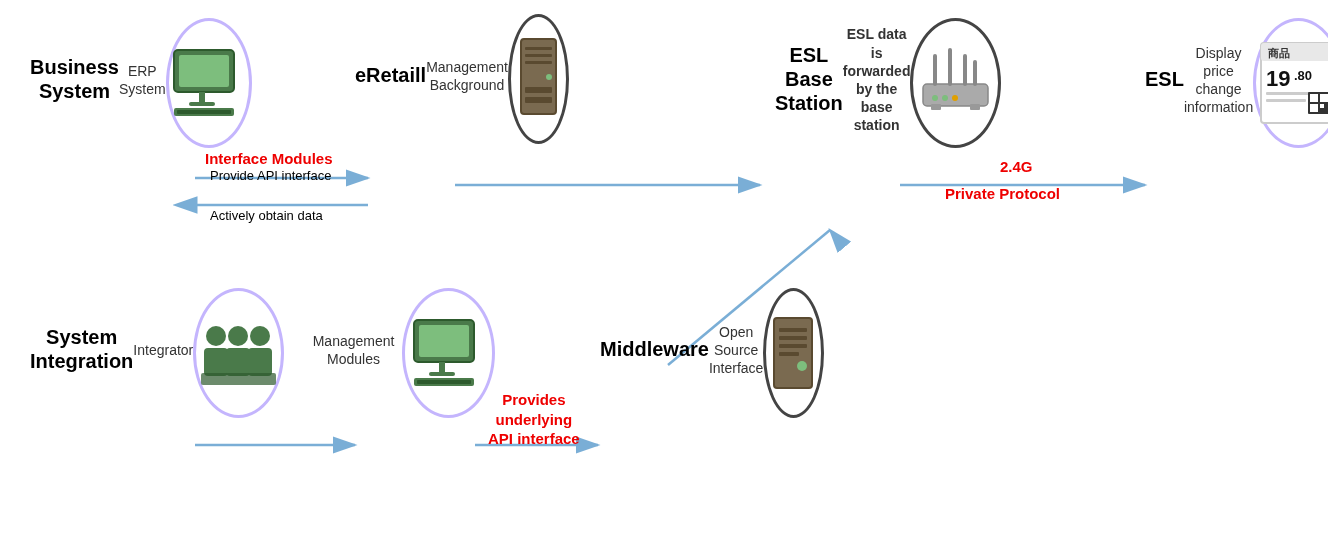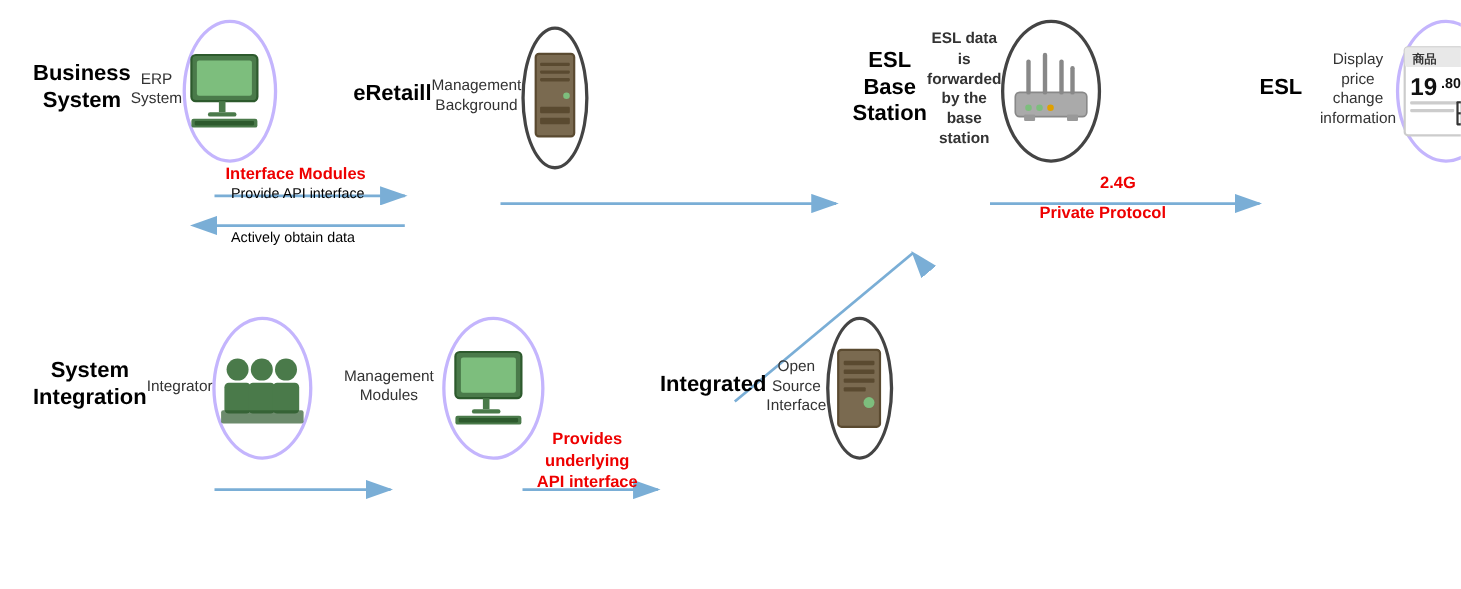--- a/index.html
+++ b/index.html
@@ -116,21 +116,21 @@
         <rect x="30" y="44" width="6" height="10" fill="#4a7a4a"></rect>
 
         <rect x="20" y="54" width="26" height="4" rx="2" fill="#4a7a4a"></rect>
 
         <rect x="5" y="60" width="60" height="8" rx="2" fill="#4a7a4a"></rect>
         <rect x="8" y="62" width="54" height="4" rx="1" fill="#2d5a2d"></rect>
       </svg>
     </div>
   </div>
 
-  <div class="node" style="left:355px; top:16px; width:180px;justify-content:flex-end;">
+  <div class="node" style="left:355px; top:6px; width:180px;">
     <div class="node-title">eRetaill</div>
     <div class="node-subtitle">Management Background</div>
     <div class="circle-outer circle-dark" style="width:130px;height:130px;margin-top:8px;">
 
       <svg width="55" height="85" viewBox="0 0 55 85">
 
         <rect x="10" y="2" width="35" height="75" rx="3" fill="#7a6a50" stroke="#5a4a30" stroke-width="2"></rect>
 
         <rect x="14" y="10" width="27" height="3" rx="1" fill="#5a4a30"></rect>
         <rect x="14" y="17" width="27" height="3" rx="1" fill="#5a4a30"></rect>
@@ -164,21 +164,21 @@
         <circle cx="42" cy="52" r="3" fill="#e0a000"></circle>
 
         <rect x="18" y="58" width="10" height="6" rx="1" fill="#999"></rect>
         <rect x="57" y="58" width="10" height="6" rx="1" fill="#999"></rect>
       </svg>
     </div>
   </div>
 
   <div class="node" style="left:1145px; top:10px; width:175px;align-items:center;">
     <div class="node-title">ESL</div>
-    <div class="node-subtitle" style="white-space:pre-line;margin-left:16px;">Display price
+    <div class="node-subtitle" style="white-space:pre-line;">Display price
 change information</div>
     <div class="circle-outer circle-teal" style="width:130px;height:130px;margin-top:8px;">
 
       <svg width="85" height="90" viewBox="0 0 85 90">
 
         <rect x="5" y="5" width="75" height="80" rx="3" fill="#fff" stroke="#ccc" stroke-width="2"></rect>
 
         <rect x="5" y="5" width="75" height="18" rx="3" fill="#e8e8e8"></rect>
 
         <text x="12" y="19" font-size="11" fill="#333" font-weight="bold">商品</text>
@@ -228,21 +228,21 @@
         <rect x="10" y="7" width="50" height="32" rx="2" fill="#7dbe7d"></rect>
         <rect x="30" y="44" width="6" height="10" fill="#4a7a4a"></rect>
         <rect x="20" y="54" width="26" height="4" rx="2" fill="#4a7a4a"></rect>
         <rect x="5" y="60" width="60" height="8" rx="2" fill="#4a7a4a"></rect>
         <rect x="8" y="62" width="54" height="4" rx="1" fill="#2d5a2d"></rect>
       </svg>
     </div>
   </div>
 
   <div class="node" style="left:600px; top:280px; width:180px;">
-    <div class="node-title">Integrated</div>
+    <div class="node-title">Middleware</div>
     <div class="node-subtitle">Open Source Interface</div>
     <div class="circle-outer circle-dark" style="width:130px;height:130px;margin-top:8px;">
 
       <svg width="55" height="75" viewBox="0 0 55 75">
         <rect x="8" y="2" width="38" height="70" rx="3" fill="#7a6a50" stroke="#5a4a30" stroke-width="2"></rect>
         <rect x="13" y="12" width="28" height="4" rx="1" fill="#5a4a30"></rect>
         <rect x="13" y="20" width="28" height="4" rx="1" fill="#5a4a30"></rect>
         <rect x="13" y="28" width="28" height="4" rx="1" fill="#5a4a30"></rect>
         <rect x="13" y="36" width="20" height="4" rx="1" fill="#5a4a30"></rect>
         <circle cx="36" cy="50" r="5" fill="#7dbe7d"></circle>

